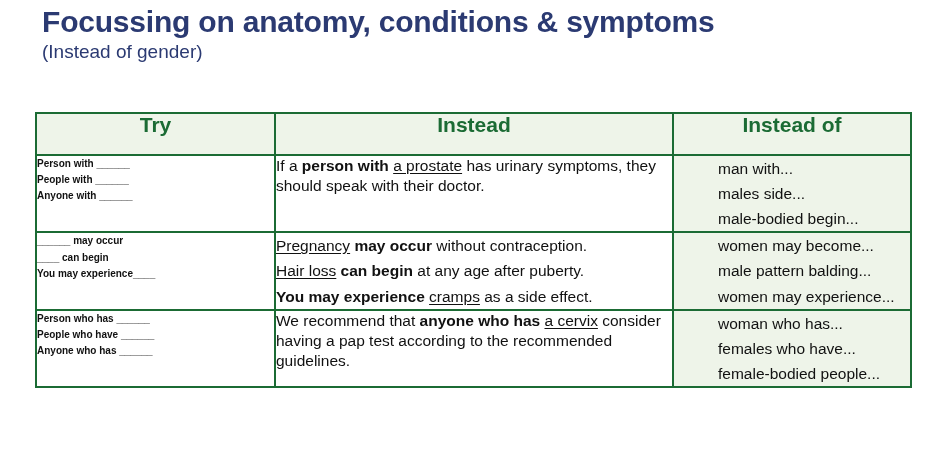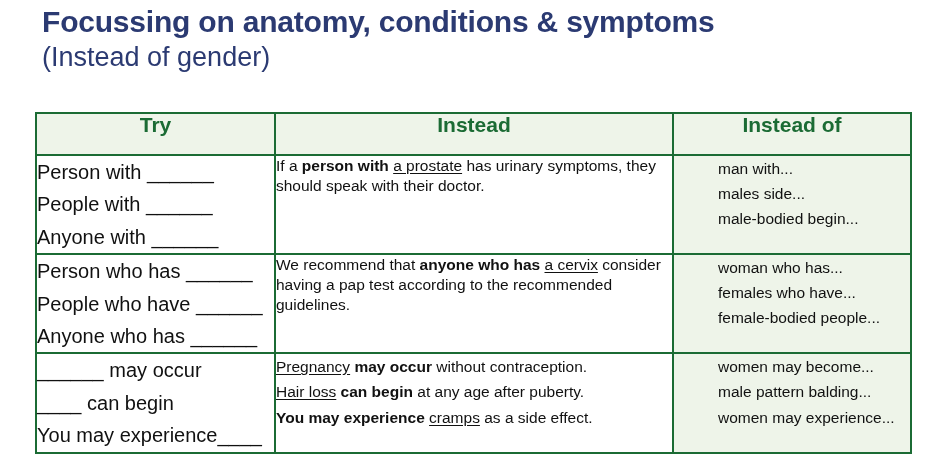--- a/index.html
+++ b/index.html
@@ -31,21 +31,21 @@
   }
   .title-main {
     font-size: 30px;
     font-weight: bold;
     color: #2b3a72;
     line-height: 1.18;
     letter-spacing: -0.2px;
     white-space: nowrap;
   }
   .title-sub {
-    font-size: 27px;
+    font-size: 19px;
     font-weight: normal;
     color: #2b3a72;
     line-height: 1.2;
     margin-top: 2px;
     white-space: nowrap;
   }
 
   
   .table-wrap {
     position: absolute;
@@ -91,22 +91,22 @@
   td.cell-example {
     background: #ffffff;
     padding: 8px 10px 9px 12px;
   }
   td.cell-instead {
     background: #eef4e9;
     padding: 8px 10px 9px 12px;
   }
 
   .try-line {
-    font-size: 20px;
-    font-weight: normal;
+    font-size: 10px;
+    font-weight: bold;
     color: #111111;
     line-height: 1.62;
     white-space: nowrap;
   }
   .ex-para {
     font-size: 15.5px;
     color: #111111;
     line-height: 1.30;
   }
   .ex-line {
@@ -169,49 +169,49 @@
           </td>
           <td class="cell-instead">
             <div class="instead-line">man with...</div>
             <div class="instead-line">males side...</div>
             <div class="instead-line">male-bodied begin...</div>
           </td>
         </tr>
 
         <tr>
           <td class="cell-try">
+            <div class="try-line">______ may occur</div>
+            <div class="try-line">____ can begin</div>
+            <div class="try-line">You may experience____</div>
+          </td>
+          <td class="cell-example">
+            <div class="ex-line"><span class="u">Pregnancy</span><span> </span><span class="b">may occur</span><span> without contraception.</span></div>
+            <div class="ex-line"><span class="u">Hair loss</span><span> </span><span class="b">can begin</span><span> at any age after puberty.</span></div>
+            <div class="ex-line"><span class="b">You may experience</span><span> </span><span class="u">cramps</span><span> as a side effect.</span></div>
+          </td>
+          <td class="cell-instead">
+            <div class="instead-line">women may become...</div>
+            <div class="instead-line">male pattern balding...</div>
+            <div class="instead-line">women may experience...</div>
+          </td>
+        </tr>
+
+        <tr>
+          <td class="cell-try">
             <div class="try-line">Person who has ______</div>
             <div class="try-line">People who have ______</div>
             <div class="try-line">Anyone who has ______</div>
           </td>
           <td class="cell-example">
             <div class="ex-para"><span>We recommend that </span><span class="b">anyone who has</span><span> </span><span class="u">a cervix</span><span> consider having a pap test according to the recommended guidelines.</span></div>
           </td>
           <td class="cell-instead">
             <div class="instead-line">woman who has...</div>
             <div class="instead-line">females who have...</div>
             <div class="instead-line">female-bodied people...</div>
           </td>
         </tr>
 
-        <tr>
-          <td class="cell-try">
-            <div class="try-line">______ may occur</div>
-            <div class="try-line">____ can begin</div>
-            <div class="try-line">You may experience____</div>
-          </td>
-          <td class="cell-example">
-            <div class="ex-line"><span class="u">Pregnancy</span><span> </span><span class="b">may occur</span><span> without contraception.</span></div>
-            <div class="ex-line"><span class="u">Hair loss</span><span> </span><span class="b">can begin</span><span> at any age after puberty.</span></div>
-            <div class="ex-line"><span class="b">You may experience</span><span> </span><span class="u">cramps</span><span> as a side effect.</span></div>
-          </td>
-          <td class="cell-instead">
-            <div class="instead-line">women may become...</div>
-            <div class="instead-line">male pattern balding...</div>
-            <div class="instead-line">women may experience...</div>
-          </td>
-        </tr>
-
       </tbody>
     </table>
   </div>
 
 </div>
 
 </body></html>

